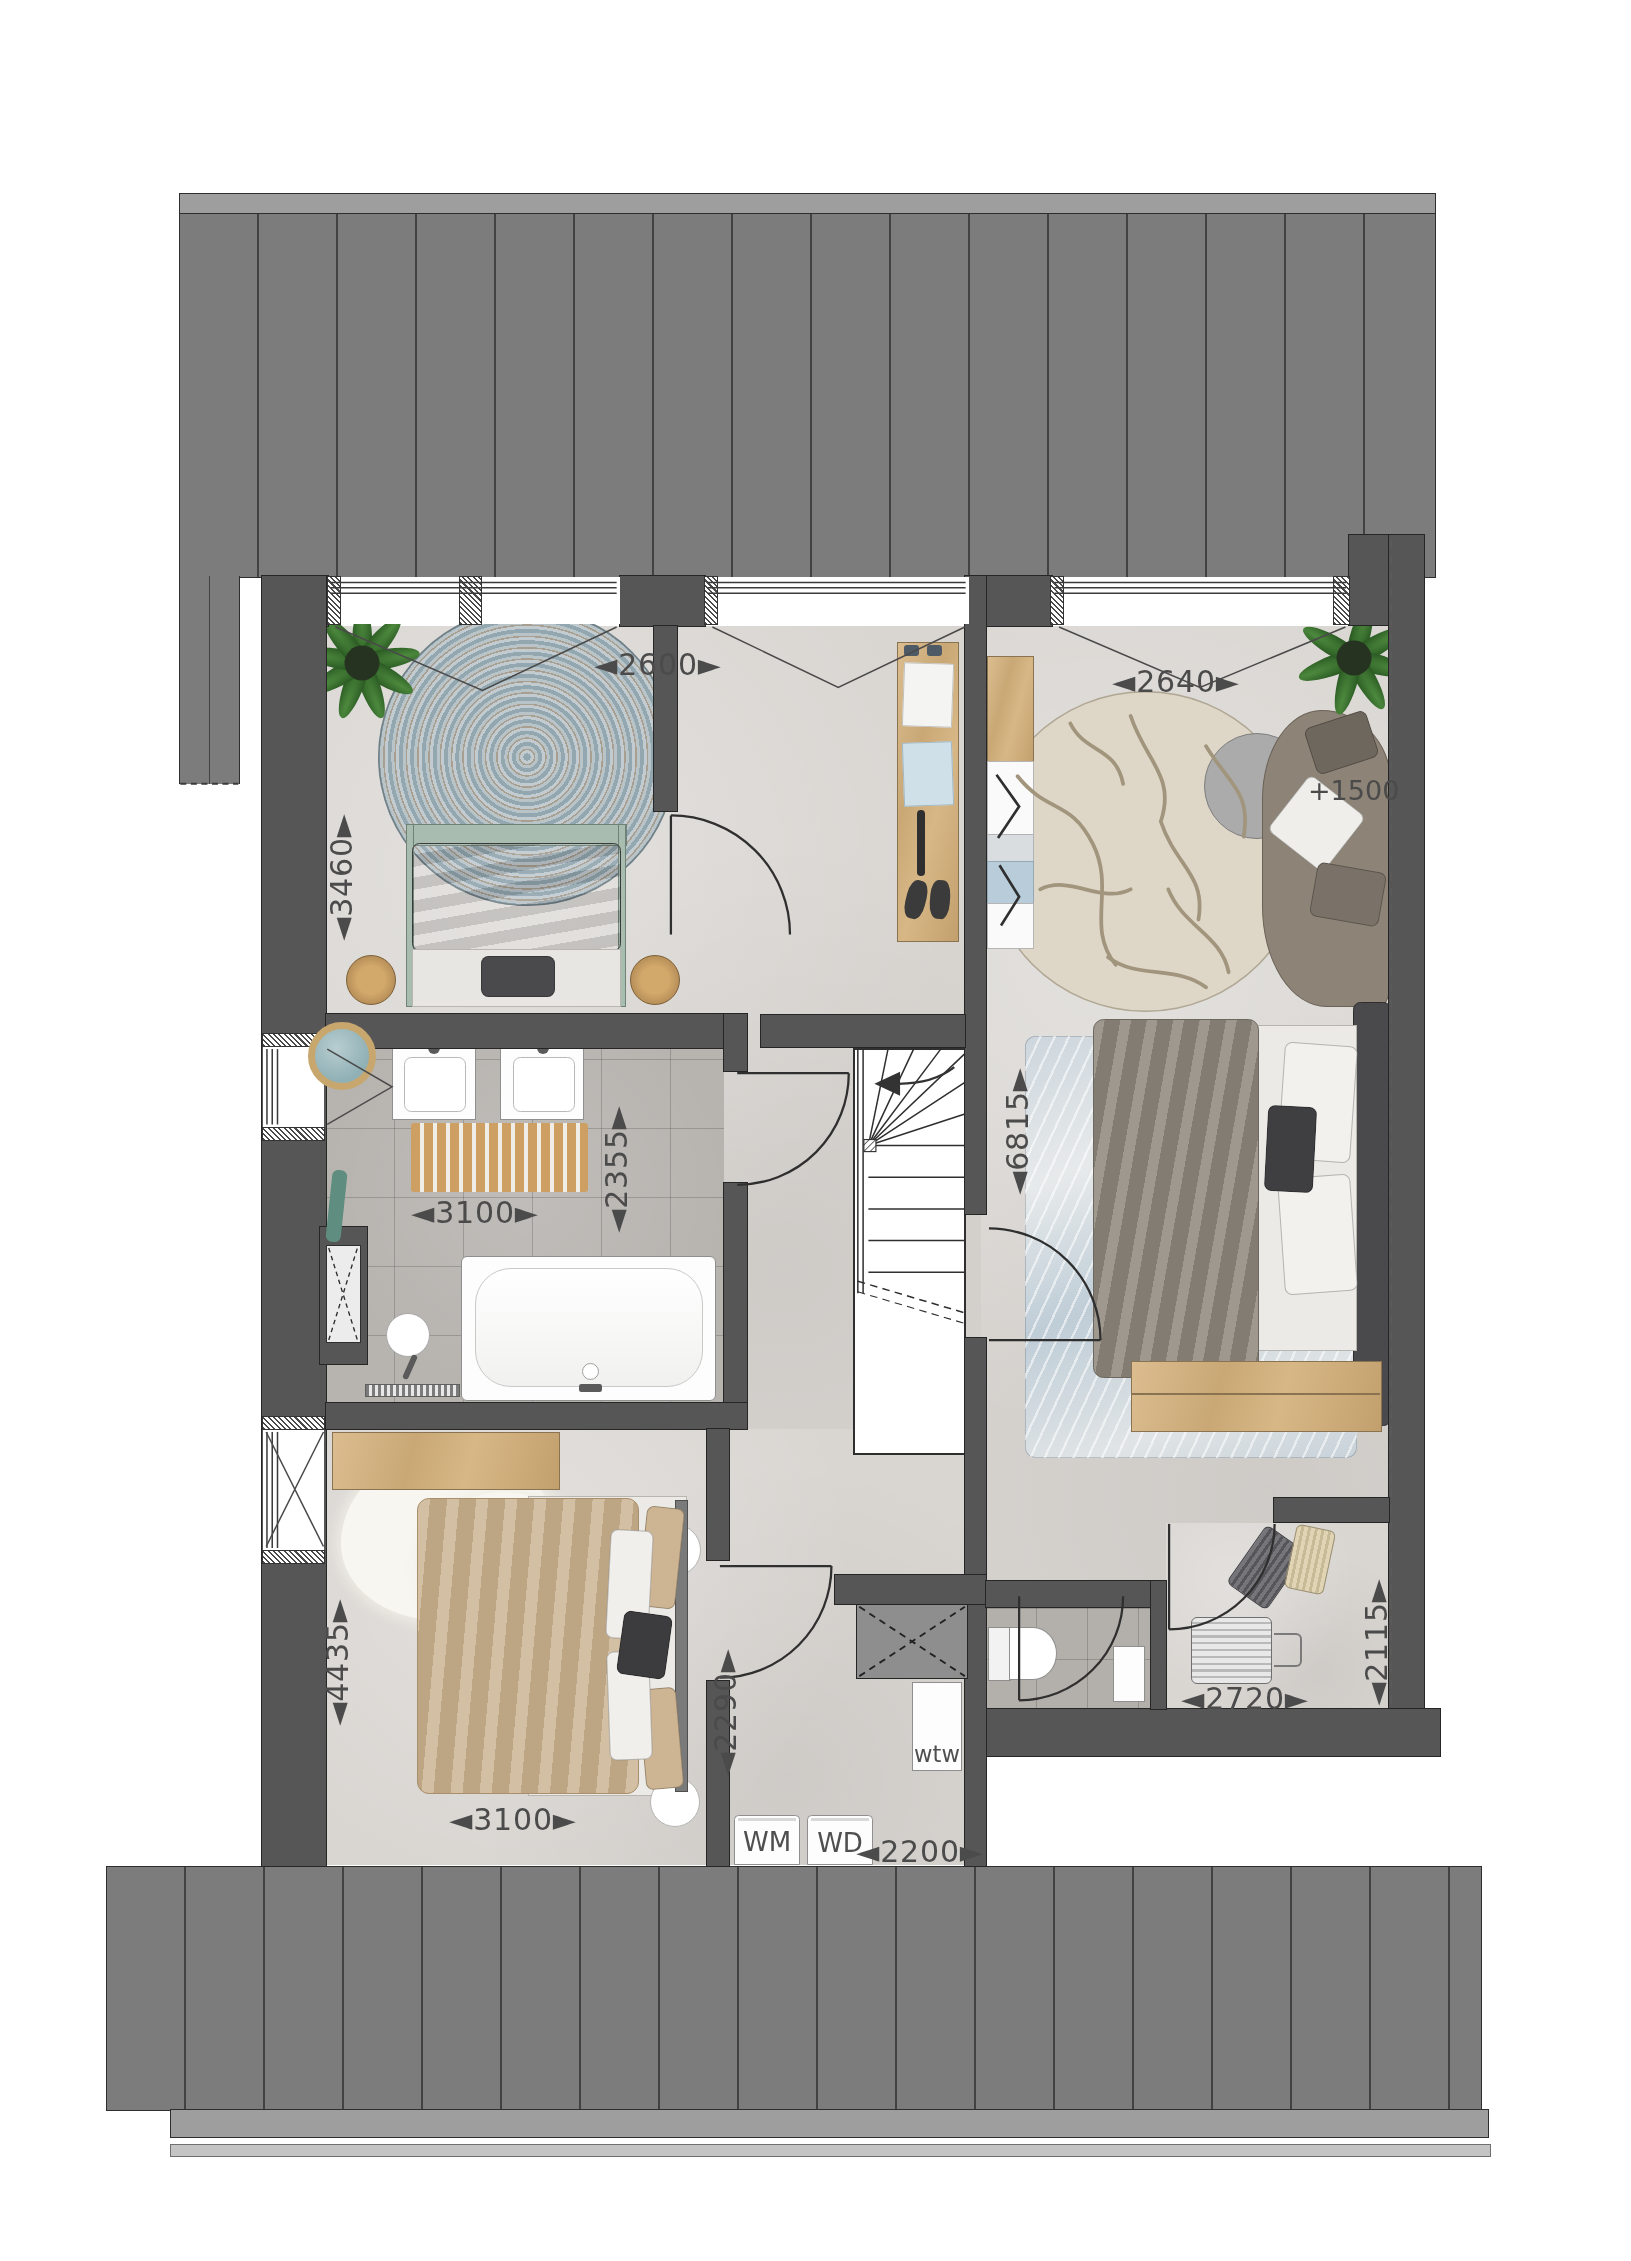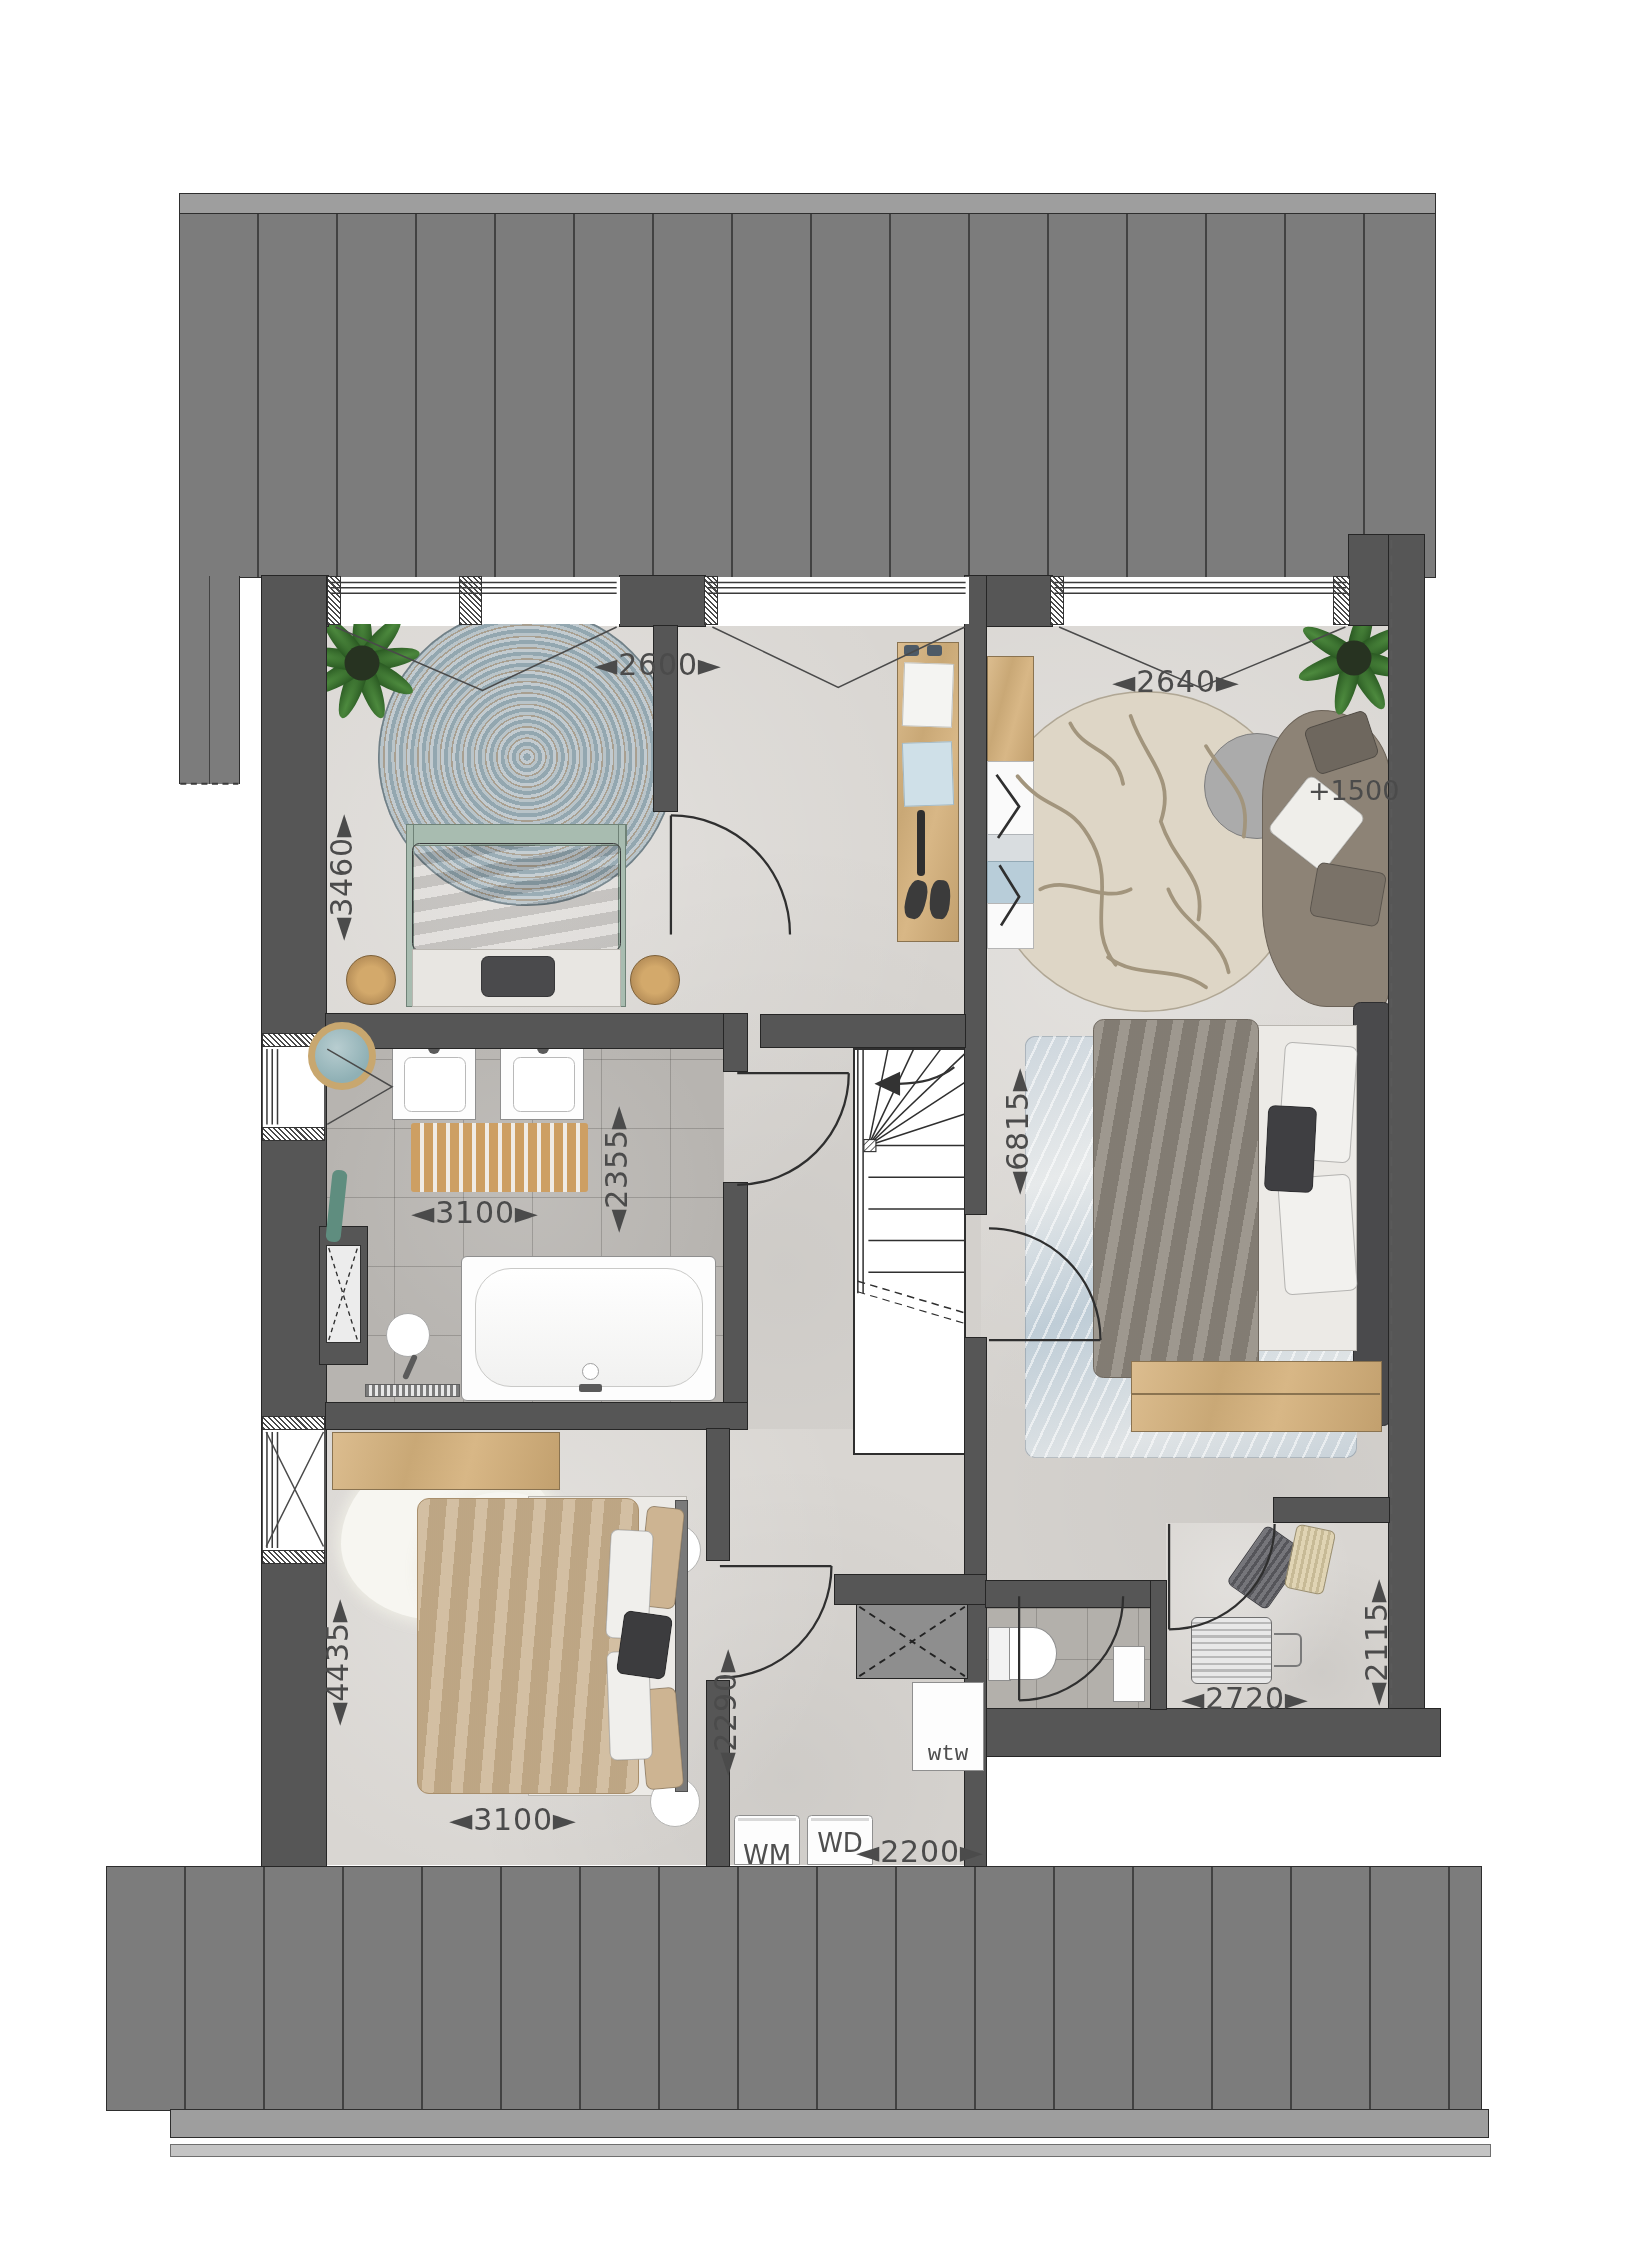--- a/index.html
+++ b/index.html
@@ -208,26 +208,26 @@
   <div class="abs z20 duvet-tan" style="left:417px;top:1498px;width:220px;height:294px;"></div>
   <div class="abs z22" style="left:675px;top:1500px;width:10.6px;height:290px;background:#7a7a7a;border:0.8px solid #4f4f4f;"></div>
   <div class="abs z22 pillow" style="left:642px;top:1507px;width:36px;height:99px;background:#cdb492;transform:rotate(6deg);"></div>
   <div class="abs z22 pillow" style="left:642px;top:1688px;width:36px;height:99px;background:#cdb492;transform:rotate(-5deg);"></div>
   <div class="abs z22 pillow" style="left:608px;top:1530px;width:41px;height:107px;background:#f0efec;transform:rotate(3deg);"></div>
   <div class="abs z22 pillow" style="left:608px;top:1651px;width:41px;height:107px;background:#f0efec;transform:rotate(-2deg);"></div>
   <div class="abs z22 pillow" style="left:620px;top:1613px;width:47px;height:62px;background:#3c3c3e;transform:rotate(8deg);"></div>
   <div class="abs z20 circle" style="left:649px;top:1524px;width:50px;height:50px;background:#fff;border:1.5px solid #b5b5b3;"></div>
   <div class="abs z20 circle" style="left:650px;top:1777px;width:48px;height:48px;background:#fff;border:1.5px solid #b5b5b3;"></div>
 
-  <div class="abs z32 whitebox" style="left:912px;top:1682px;width:72px;height:89px;font-family:Liberation Mono, monospace;">
+  <div class="abs z32 whitebox" style="left:912px;top:1682px;width:50px;height:89px;">
     <div class="applab" style="position:absolute;bottom:3px;font-size:22.6px;">wtw</div>
   </div>
   <div class="abs z32 whitebox" style="left:734px;top:1815px;width:66px;height:50px;border-radius:4.5px 4.5px 0 0;">
     <div style="position:absolute;top:2.3px;left:3px;right:3px;height:3px;background:#d9d9d9;"></div>
-    <div class="applab" style="margin-top:24px;">WM</div>
+    <div class="applab" style="margin-top:11px;">WM</div>
   </div>
   <div class="abs z32 whitebox" style="left:807px;top:1815px;width:66px;height:50px;border-radius:4.5px 4.5px 0 0;">
     <div style="position:absolute;top:2.3px;left:3px;right:3px;height:3px;background:#d9d9d9;"></div>
     <div class="applab" style="margin-top:12px;">WD</div>
   </div>
 
   <div class="abs z20" style="left:988px;top:1627px;width:22.6px;height:54px;background:#f2f2f2;border:1.5px solid #8f8f8f;box-sizing:border-box;"></div>
   <div class="abs z20" style="left:1009px;top:1627px;width:48px;height:53px;background:#fff;border:1.5px solid #8f8f8f;border-radius:0 50% 50% 0/0 50% 50% 0;box-sizing:border-box;"></div>
   <div class="abs z20 whitebox" style="left:1113px;top:1646px;width:32px;height:56px;"></div>
 

